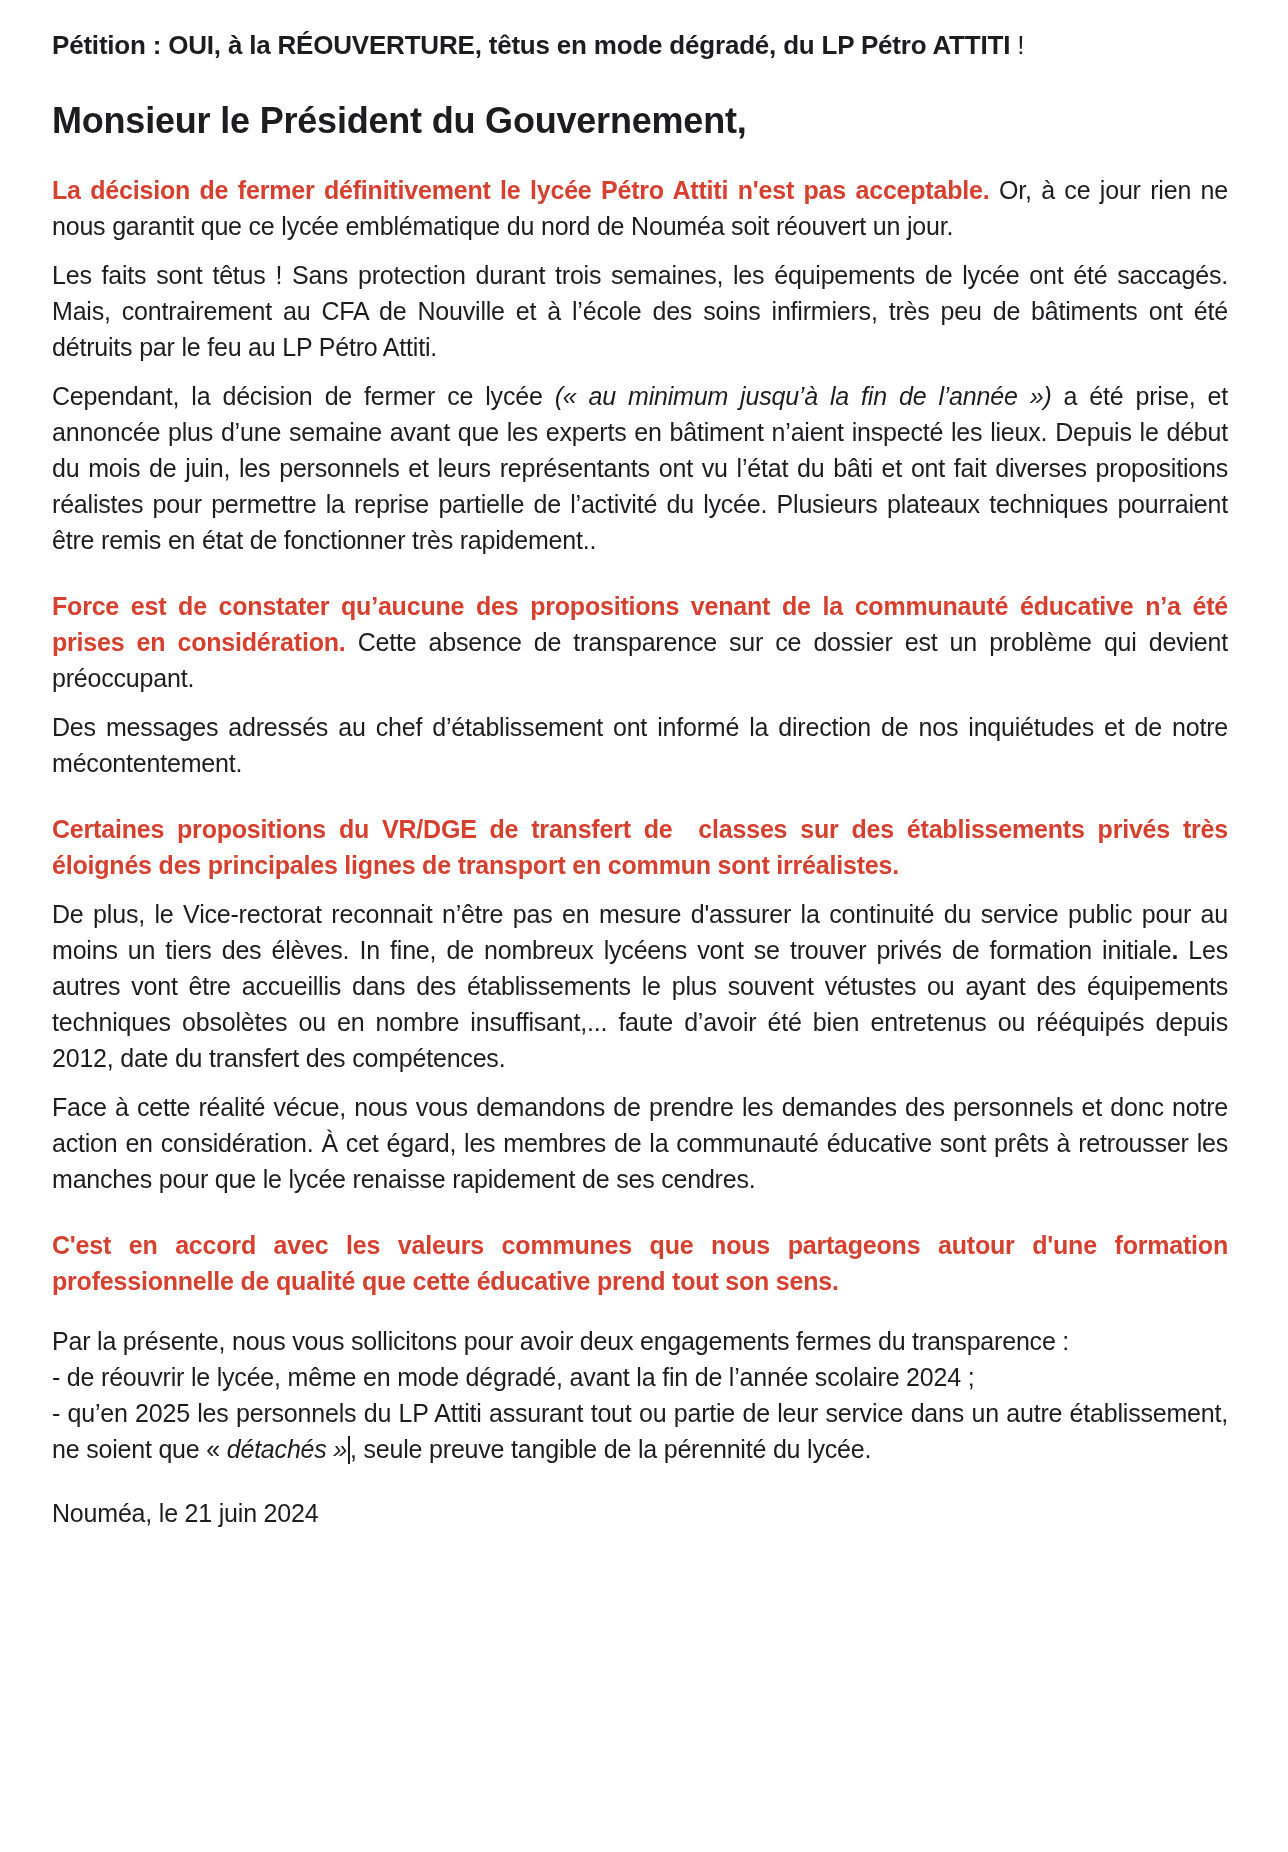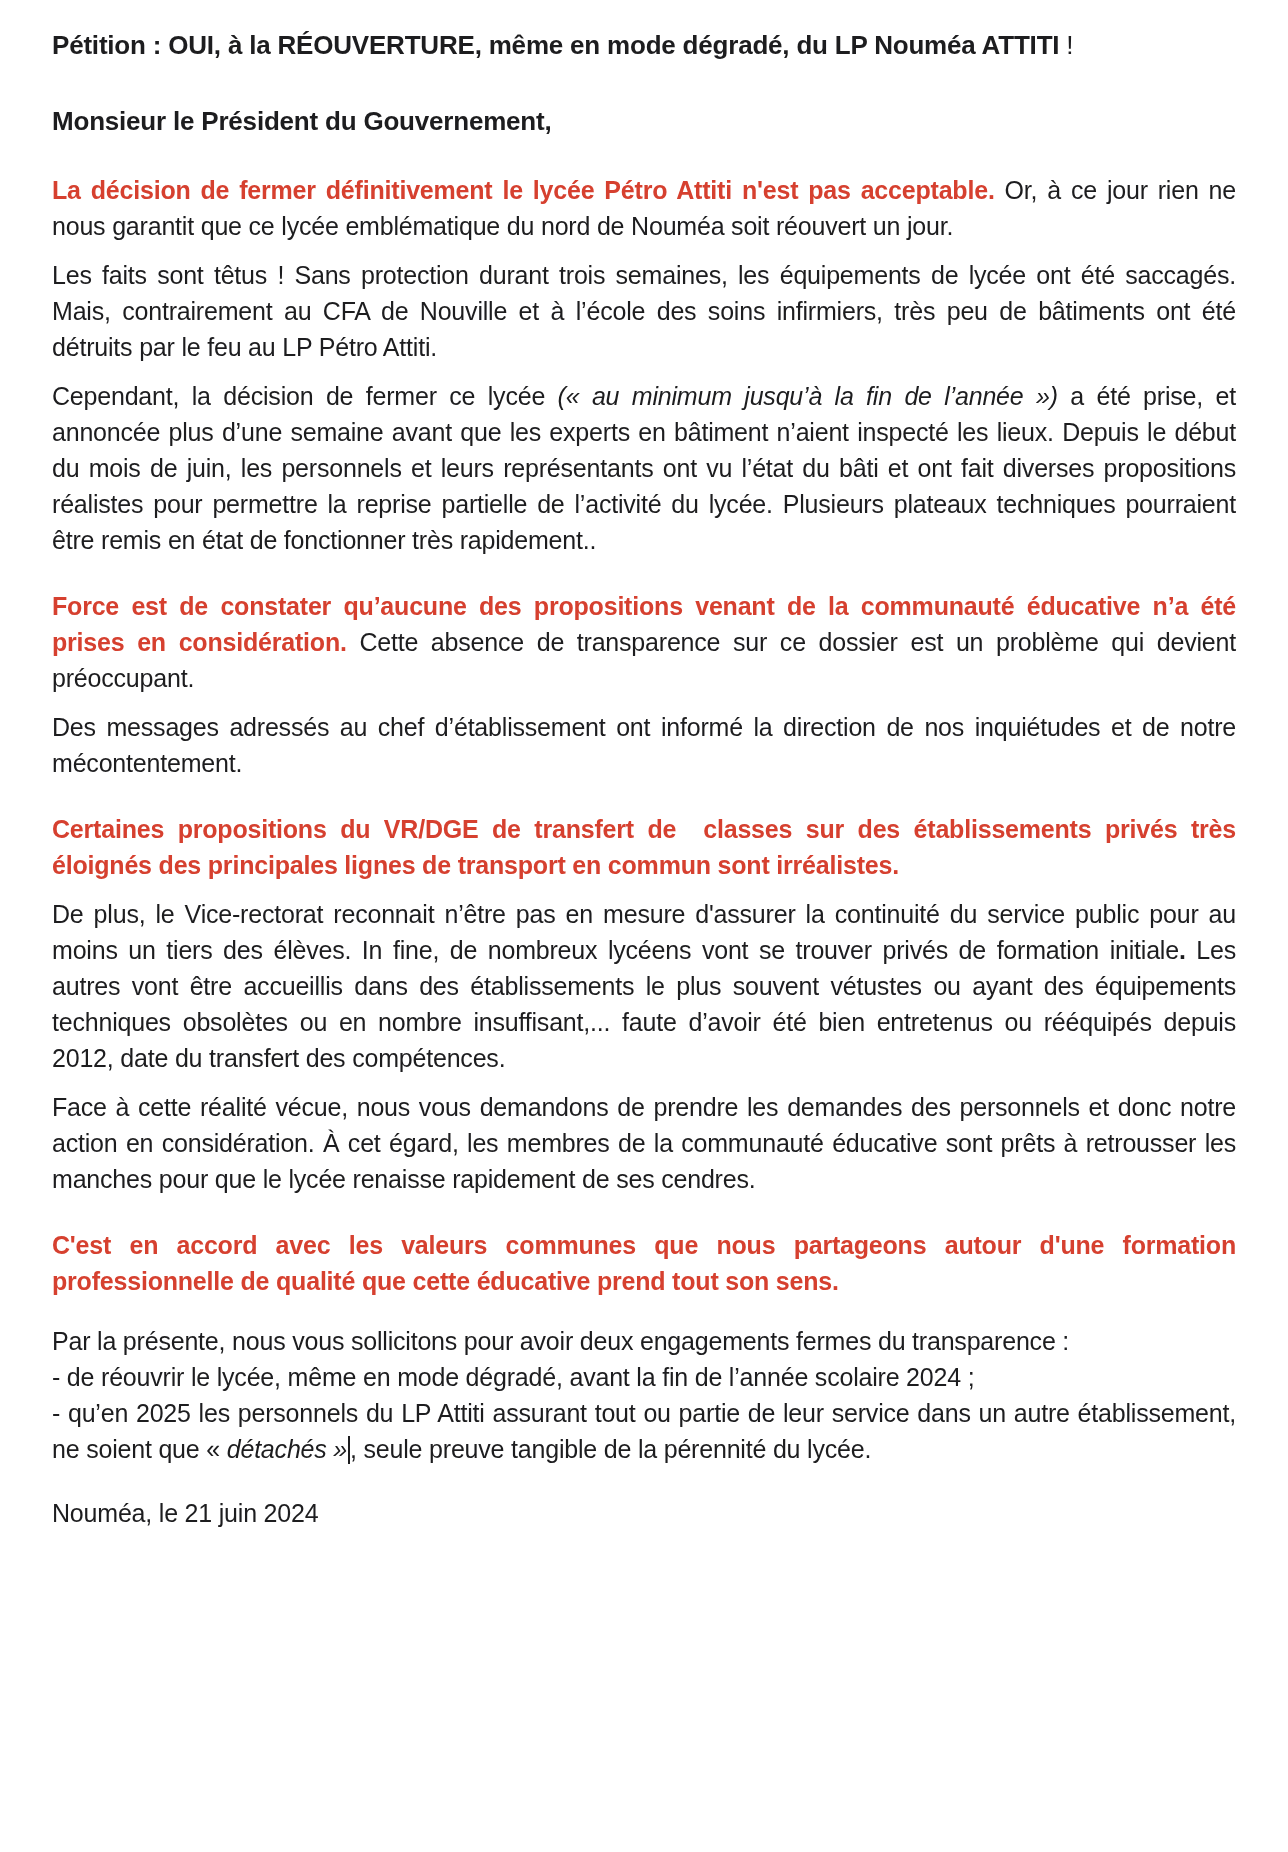--- a/index.html
+++ b/index.html
@@ -20,26 +20,26 @@
   .title {
     font-size: 26px;
     line-height: 38px;
     font-weight: 700;
     margin: 0 0 38px 0;
     letter-spacing: -0.2px;
   }
   .title .reg { font-weight: 400; }
   .salutation {
     font-weight: 700;
-    font-size: 26px;
+    font-size: 36px;
     line-height: 38px;
     margin: 0 0 32px 0;
   }
   p.body {
-    margin: 0 0 13px 0;
+    margin: 0 8px 13px 0;
     text-align: justify;
   }
   p.sec { margin-top: 30px; }
   p.tight { margin-bottom: 0; }
   p.after24 { margin-bottom: 24px; }
   .red { color: #d6402f; font-weight: 700; }
   .it { font-style: italic; }
   .b { font-weight: 700; }
   .cursor {
     display: inline-block;
@@ -52,21 +52,21 @@
   .date {
     margin: 28px 0 0 0;
     text-align: left;
   }
 </style>
 </head>
 <body>
 
 <div class="page">
 
-  <h1 class="title"><span>Pétition : OUI, à la RÉOUVERTURE, même en mode dégradé, du LP Nouméa ATTITI</span><span class="reg"> !</span></h1>
+  <h1 class="title"><span>Pétition : OUI, à la RÉOUVERTURE, têtus en mode dégradé, du LP Pétro ATTITI</span><span class="reg"> !</span></h1>
 
   <p class="salutation">Monsieur le Président du Gouvernement,</p>
 
   <p class="body"><span class="red">La décision de fermer définitivement le lycée Pétro Attiti n'est pas acceptable.</span><span> Or, à ce jour rien ne nous garantit que ce lycée emblématique du nord de Nouméa soit réouvert un jour.</span></p>
 
   <p class="body">Les faits sont têtus ! Sans protection durant trois semaines, les équipements de lycée ont été saccagés. Mais, contrairement au CFA de Nouville et à l’école des soins infirmiers, très peu de bâtiments ont été détruits par le feu au LP Pétro Attiti.</p>
 
   <p class="body"><span>Cependant, la décision de fermer ce lycée </span><span class="it">(« au minimum jusqu’à la fin de l’année »)</span><span> a été prise, et annoncée plus d’une semaine avant que les experts en bâtiment n’aient inspecté les lieux. Depuis le début du mois de juin, les personnels et leurs représentants ont vu l’état du bâti et ont fait diverses propositions réalistes pour permettre la reprise partielle de l’activité du lycée. Plusieurs plateaux techniques pourraient être remis en état de fonctionner très rapidement..</span></p>
 
   <p class="body sec"><span class="red">Force est de constater qu’aucune des propositions venant de la communauté éducative n’a été prises en considération.</span><span> Cette absence de transparence sur ce dossier est un problème qui devient préoccupant.</span></p>

